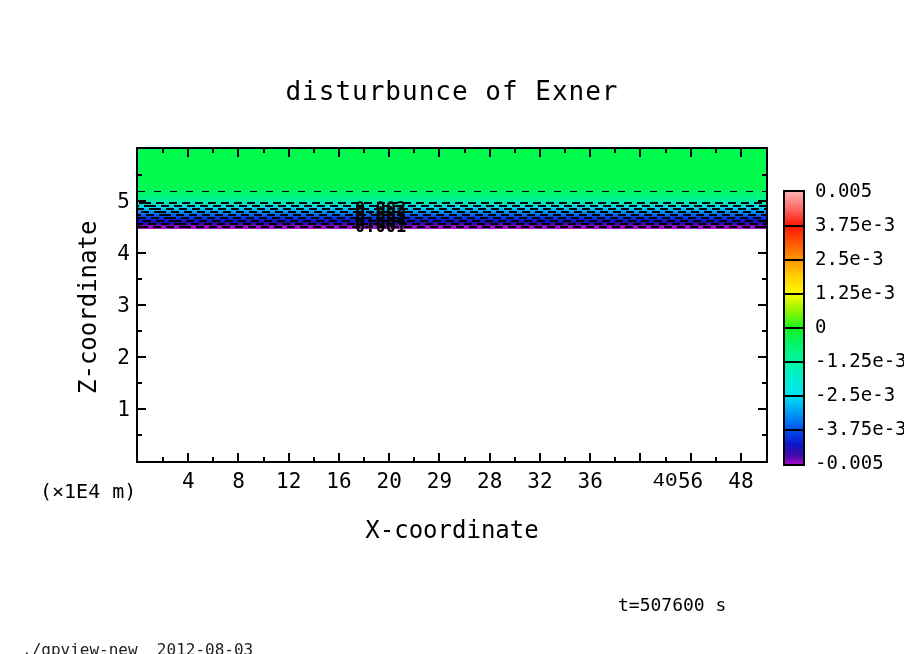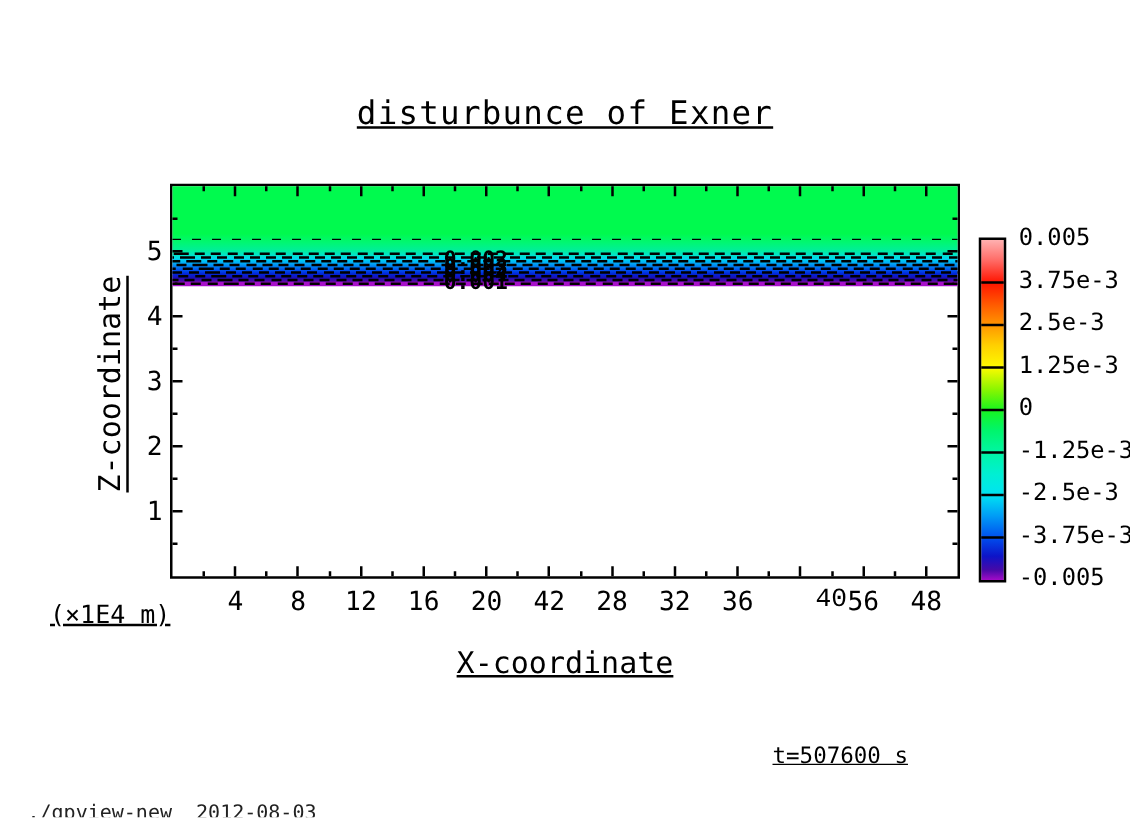--- a/index.html
+++ b/index.html
@@ -1,18 +1,18 @@
 <!DOCTYPE html>
 <html><head>
 <meta charset="utf-8">
 <style>
   html,body{margin:0;padding:0;background:#fff;}
   .page{position:relative;width:904px;height:654px;background:#ffffff;overflow:hidden;
         font-family:"DejaVu Sans Mono",monospace;color:#000;}
-  .abs{position:absolute;text-decoration:underline;}
+  .abs{position:absolute;}
   .title{left:136px;top:76px;width:632px;text-align:center;font-size:26px;letter-spacing:1px;white-space:pre;}
   .frame{left:136px;top:147px;width:628px;height:312px;border:2px solid #000;background:#fff;}
   .band{left:0;top:0;width:628px;height:80px;
     background:linear-gradient(to bottom,
       #00fa4e 0px,#00fa4e 38px,#00f772 45px,#00ef97 51px,#00e4c8 55px,
       #00d8ee 58px,#00b2f8 61px,#0082f2 64px,#0052ee 67px,#0028d8 70px,
       #1810bd 73px,#3c0ba8 75px,#7008b0 76.5px,#a611c9 77px,#a611c9 80px);}
   .tick{position:absolute;background:#000;}
   .contour{position:absolute;left:0;width:628px;}
   .contour.dense{height:2px;background:repeating-linear-gradient(90deg,#000 0 8px,transparent 8px 13px);}
@@ -129,21 +129,21 @@
       <div class="contour dense" style="top: 74px; background-position: 40px 0px;"></div>
       <div class="contour dense" style="top: 77px; background-position: 45px 0px;"></div>
     </div>
 
   <div id="axis-labels">
       <div class="xlab" style="left: 166.24px;">4</div>
       <div class="xlab" style="left: 216.48px;">8</div>
       <div class="xlab" style="left: 266.72px;">12</div>
       <div class="xlab" style="left: 316.96px;">16</div>
       <div class="xlab" style="left: 367.2px;">20</div>
-      <div class="xlab" style="left: 417.44px;">42</div>
+      <div class="xlab" style="left: 417.44px;">29</div>
       <div class="xlab" style="left: 467.68px;">28</div>
       <div class="xlab" style="left: 517.92px;">32</div>
       <div class="xlab" style="left: 568.16px;">36</div>
       <div class="xlab" style="left: 643px; font-family: Liberation Mono, monospace;">40</div>
       <div class="xlab" style="left: 668.64px;">56</div>
       <div class="xlab" style="left: 719px;">48</div>
       <div class="ylab" style="top: 398px;">1</div>
       <div class="ylab" style="top: 346px;">2</div>
       <div class="ylab" style="top: 294px;">3</div>
       <div class="ylab" style="top: 242px;">4</div>

